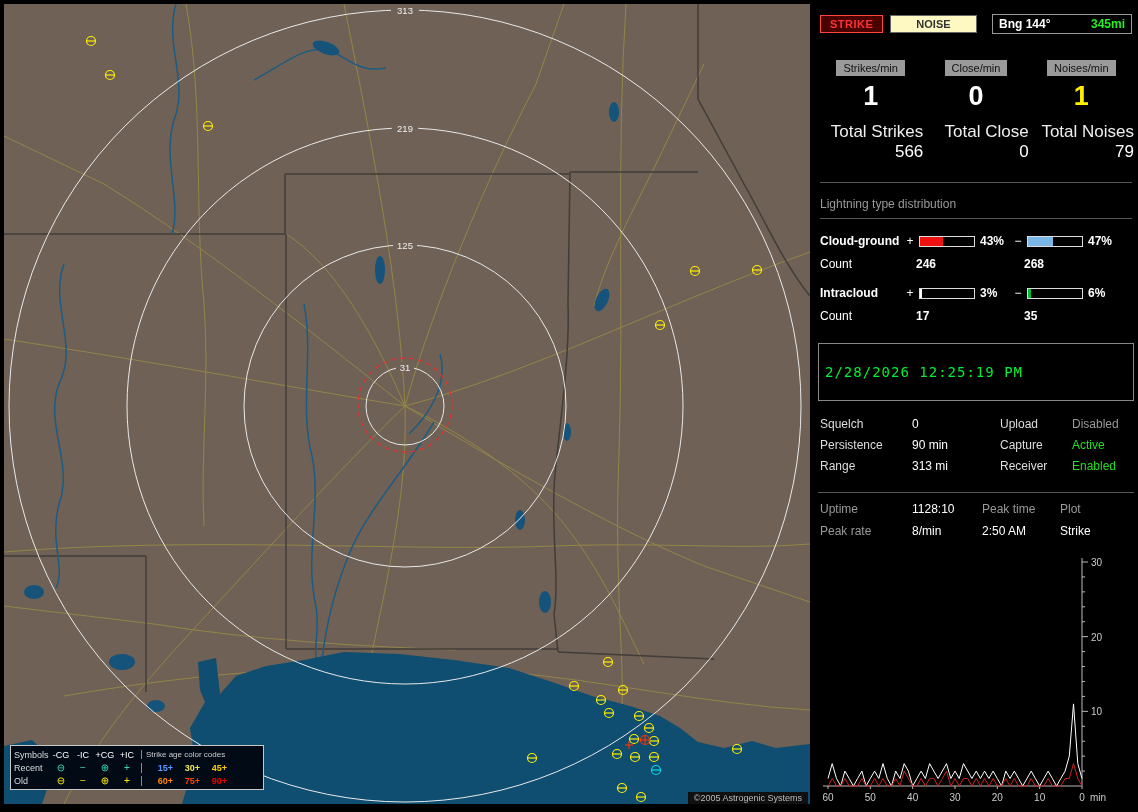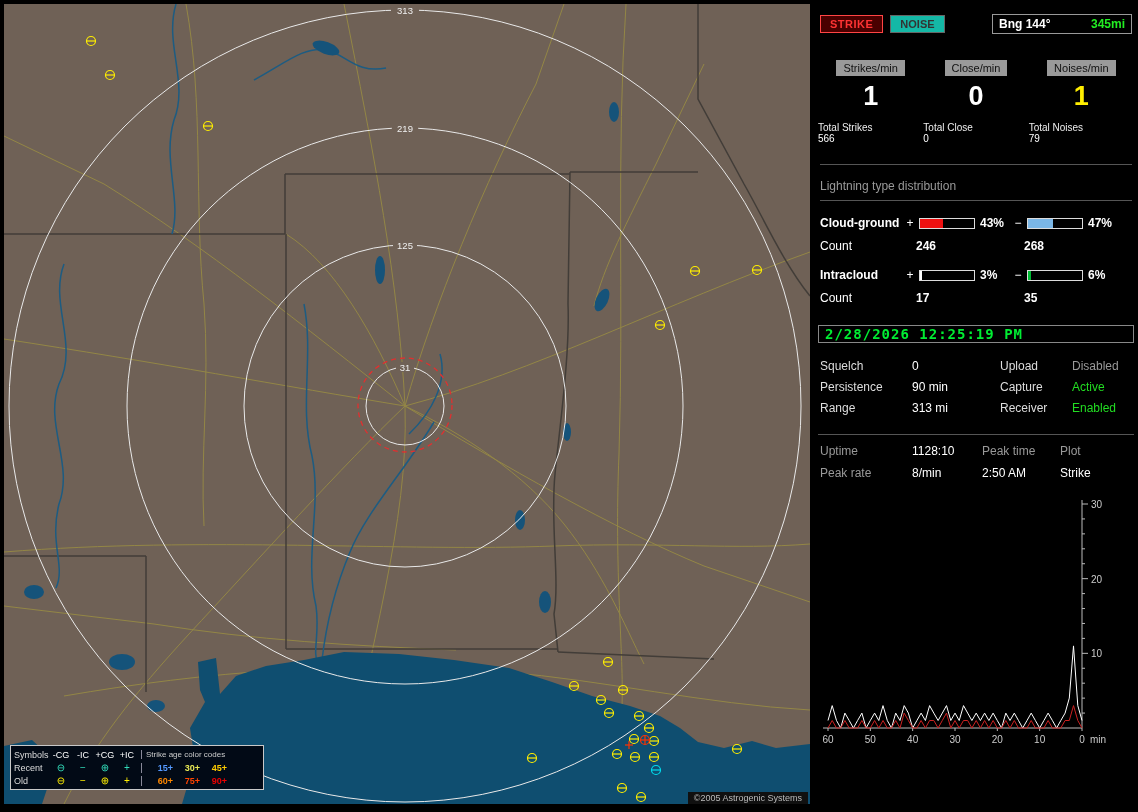--- a/index.html
+++ b/index.html
@@ -20,47 +20,47 @@
   .recent{color:#33ddbb}.old{color:#ffee00}
   .a15{color:#5599ff}.a30{color:#e8e855}.a45{color:#ffcc00}
   .a60{color:#ff8800}.a75{color:#ff4400}.a90{color:#ee0000}
   .copyright{position:absolute;right:2px;bottom:0;background:#101010;color:#bbb;
     font-size:9px;padding:1px 6px}
   
   .panel{position:absolute;left:818px;top:6px;width:316px;height:802px;font-size:12px;overflow:hidden}
   .top-row{display:flex;align-items:center;padding:8px 2px 0 2px}
   .btn-strike{background:#4a0000;border:1px solid #ff4444;color:#ff3333;font-weight:bold;
     font-size:11px;padding:2px 9px;letter-spacing:.5px;font-family:inherit;cursor:pointer}
-  .btn-noise{background:#14b8a6;border:1px solid #666;color:#333;font-weight:bold;
-    font-size:11px;padding:2px 9px;margin-left:7px;font-family:inherit;cursor:pointer}
+  .btn-noise{background:#fef9c3;border:1px solid #666;color:#333;font-weight:bold;
+    font-size:11px;padding:2px 25px;margin-left:7px;font-family:inherit;cursor:pointer}
   .bng-box{margin-left:auto;border:1px solid #999;background:#000;padding:2px 6px;width:140px;
     display:flex;justify-content:space-between;font-size:12px;font-weight:bold}
   .bng-range{color:#22ee22}
   .counters-row{display:flex;margin-top:26px}
   .counter{flex:1;text-align:center}
   .chip{display:inline-block;background:#9a9a9a;color:#111;font-size:11px;padding:2px 7px}
   .big{font-size:27px;font-weight:bold;margin-top:5px}
   .big.yellow{color:#ffee00}
   .totals-row{display:flex;margin-top:10px}
-  .total{flex:1;text-align:left;font-size:10px}
+  .total{flex:1;text-align:right;font-size:17px}
   .t-label{color:#eee}
   .t-value{}
   .divider{border-top:1px solid #555;margin:20px 2px 0 2px}
   .dist-header{color:#999;font-size:12px;margin:14px 2px 0 2px;padding-bottom:7px;border-bottom:1px solid #555}
   .dist-row{display:flex;align-items:center;margin:15px 2px 0 2px;font-size:12px}
   .dist-label{width:84px;font-weight:bold}
   .sign{width:12px;text-align:center}
   .bar{width:56px;height:11px;border:1px solid #ddd;background:#000;margin:0 3px}
   .bar-fill{display:block;height:100%;width:0}
   .pct{width:34px;font-weight:bold;padding-left:2px}
   .count-row{display:flex;margin:9px 2px 0 2px;font-size:12px}
   .count-label{width:96px}
   .count-val{width:108px;font-weight:bold}
-  .datetime-box{border:1px solid #888;margin-top:20px;padding:0 6px;color:#00ee33;
-    font-family:"DejaVu Sans Mono",monospace;font-size:14px;font-weight:bold;letter-spacing:1px}
+  .datetime-box{border:1px solid #888;margin-top:20px;padding:20px 6px;color:#00ee33;
+    font-family:"DejaVu Sans Mono",monospace;font-size:14px;font-weight:normal;letter-spacing:1px}
   .status-grid{margin:12px 2px 0 2px;font-size:12px}
   .status-row{display:flex;height:21px;align-items:center}
   .s-l1{width:92px;color:#ddd}.s-v1{width:88px}.s-l2{width:72px;color:#ddd}.s-v2{flex:1}
   .dim{color:#999}.green{color:#22dd22}
   .stats-box{border-top:1px solid #555;margin-top:16px;padding:9px 2px 0 2px;font-size:12px}
   .stats-row{display:flex;height:22px}
   .st-c1{width:92px}.st-c2{width:70px}.st-c3{width:78px}.st-c4{flex:1}
   .gray{color:#999}
   .trend-row{display:flex;margin:6px 2px 0 2px;font-size:12px}
   .trend-row .lbl{color:#999;width:92px}

